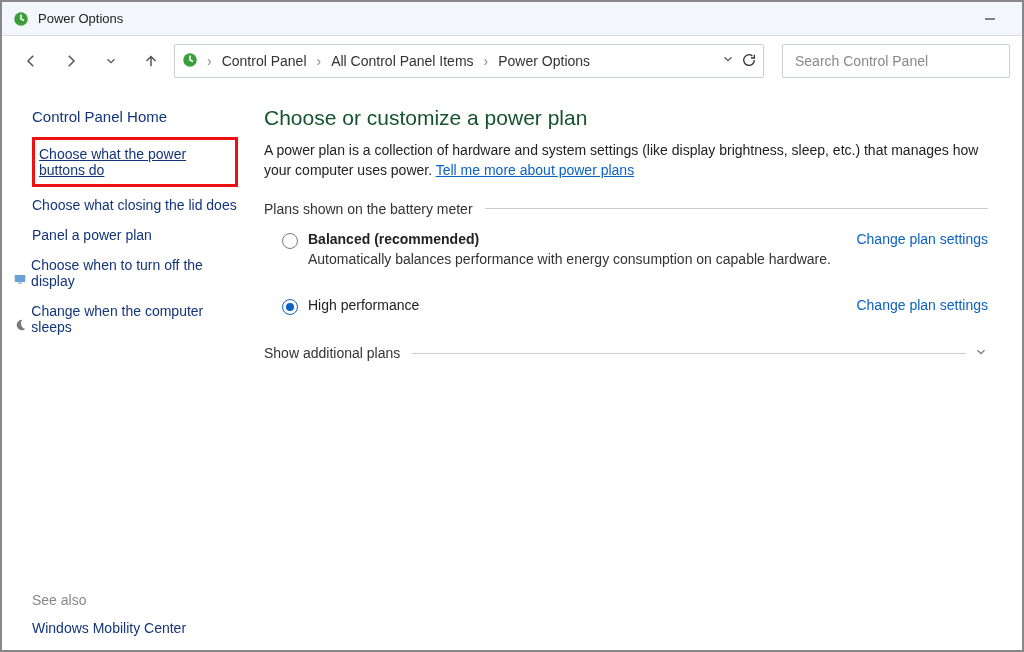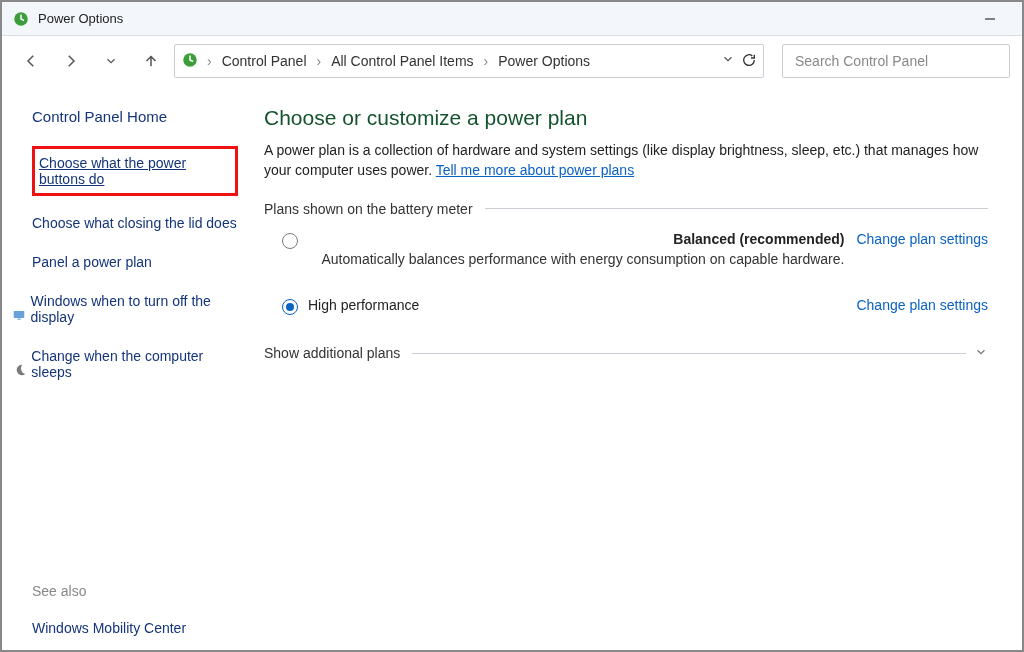--- a/index.html
+++ b/index.html
@@ -13,21 +13,21 @@
   .nav-btn { width:34px; height:34px; display:flex; align-items:center; justify-content:center; color:#555; }
   .nav-btn svg { stroke:#555; fill:none; }
   .address { flex:1; display:flex; align-items:center; height:34px; border:1px solid #c9ced4; border-radius:2px; padding:0 6px; gap:6px; color:#333; }
   .address .crumb { padding:4px 2px; cursor:default; }
   .address .sep { color:#888; padding:0 2px; }
   .addr-end { display:flex; gap:6px; margin-left:auto; }
   .searchbox { width:228px; height:34px; border:1px solid #c9ced4; border-radius:2px; padding:6px 10px; display:flex; align-items:center; margin-left:12px; }
   .searchbox input { border:none; outline:none; width:100%; font-size:14px; color:#333; }
   .searchbox input::placeholder { color:#888; }
   .body { flex:1; display:flex; overflow:hidden; }
-  .sidebar { width:252px; padding:22px 16px 14px 30px; display:flex; flex-direction:column;gap:9px; }
+  .sidebar { width:252px; padding:22px 16px 14px 30px; display:flex; flex-direction:column; }
   .sidebar .home { color:#14357a; margin-bottom:14px; font-size:15px; }
   .side-item { display:flex; align-items:flex-end; margin-bottom:14px; }
   .side-item .ico { width:16px; text-align:center; margin-right:4px; margin-left:-20px; margin-top:2px; }
   .side-item a { color:#14357a; text-decoration:none; }
   .side-item.highlight { border:3px solid #e11; padding:6px 4px; margin-bottom:10px; margin-top:-2px; }
   .side-item.highlight a { text-decoration:underline; }
   .sidebar .spacer { flex:1; }
   .see-also { color:#888; margin-bottom:12px; }
   .see-link { color:#14357a; }
   .main { flex:1; padding:20px 34px 20px 10px; }
@@ -136,21 +136,21 @@
       <div class="side-item">
         <a>Panel a power plan</a>
       </div>
       <div class="side-item">
         <span class="ico">
           <svg width="14" height="14" viewBox="0 0 24 24">
               <rect x="3" y="5" width="18" height="12" rx="1" fill="#6aa0d8"></rect>
               <rect x="9" y="18" width="6" height="2" fill="#6aa0d8"></rect>
             </svg>
         </span>
-        <a>Windows when to turn off the display</a>
+        <a>Choose when to turn off the display</a>
       </div>
       <div class="side-item">
         <span class="ico">
           <svg width="14" height="14" viewBox="0 0 24 24">
               <path d="M16 3a9 9 0 1 0 5 16 10 10 0 0 1-5-16z" fill="#7a7a7a"></path>
             </svg>
         </span>
         <a>Change when the computer sleeps</a>
       </div>
 
@@ -164,21 +164,21 @@
       <div class="intro">
         <span>A power plan is a collection of hardware and system settings (like display brightness, sleep, etc.) that manages how your computer uses power. </span><span class="link">Tell me more about power plans</span>
       </div>
 
       <div class="group-label">
         <span>Plans shown on the battery meter</span>
         <span class="line"></span>
       </div>
 
       <div class="plan-block">
-        <div class="plan-row" style="flex:1;text-align:right;">
+        <div class="plan-row" style="flex:1;">
           <span class="radio"></span>
           <div class="plan-body">
             <div class="plan-title strong">Balanced (recommended)</div>
             <div class="plan-desc">Automatically balances performance with energy consumption on capable hardware.</div>
           </div>
         </div>
         <span class="plan-action">Change plan settings</span>
       </div>
 
       <div class="plan-block">

